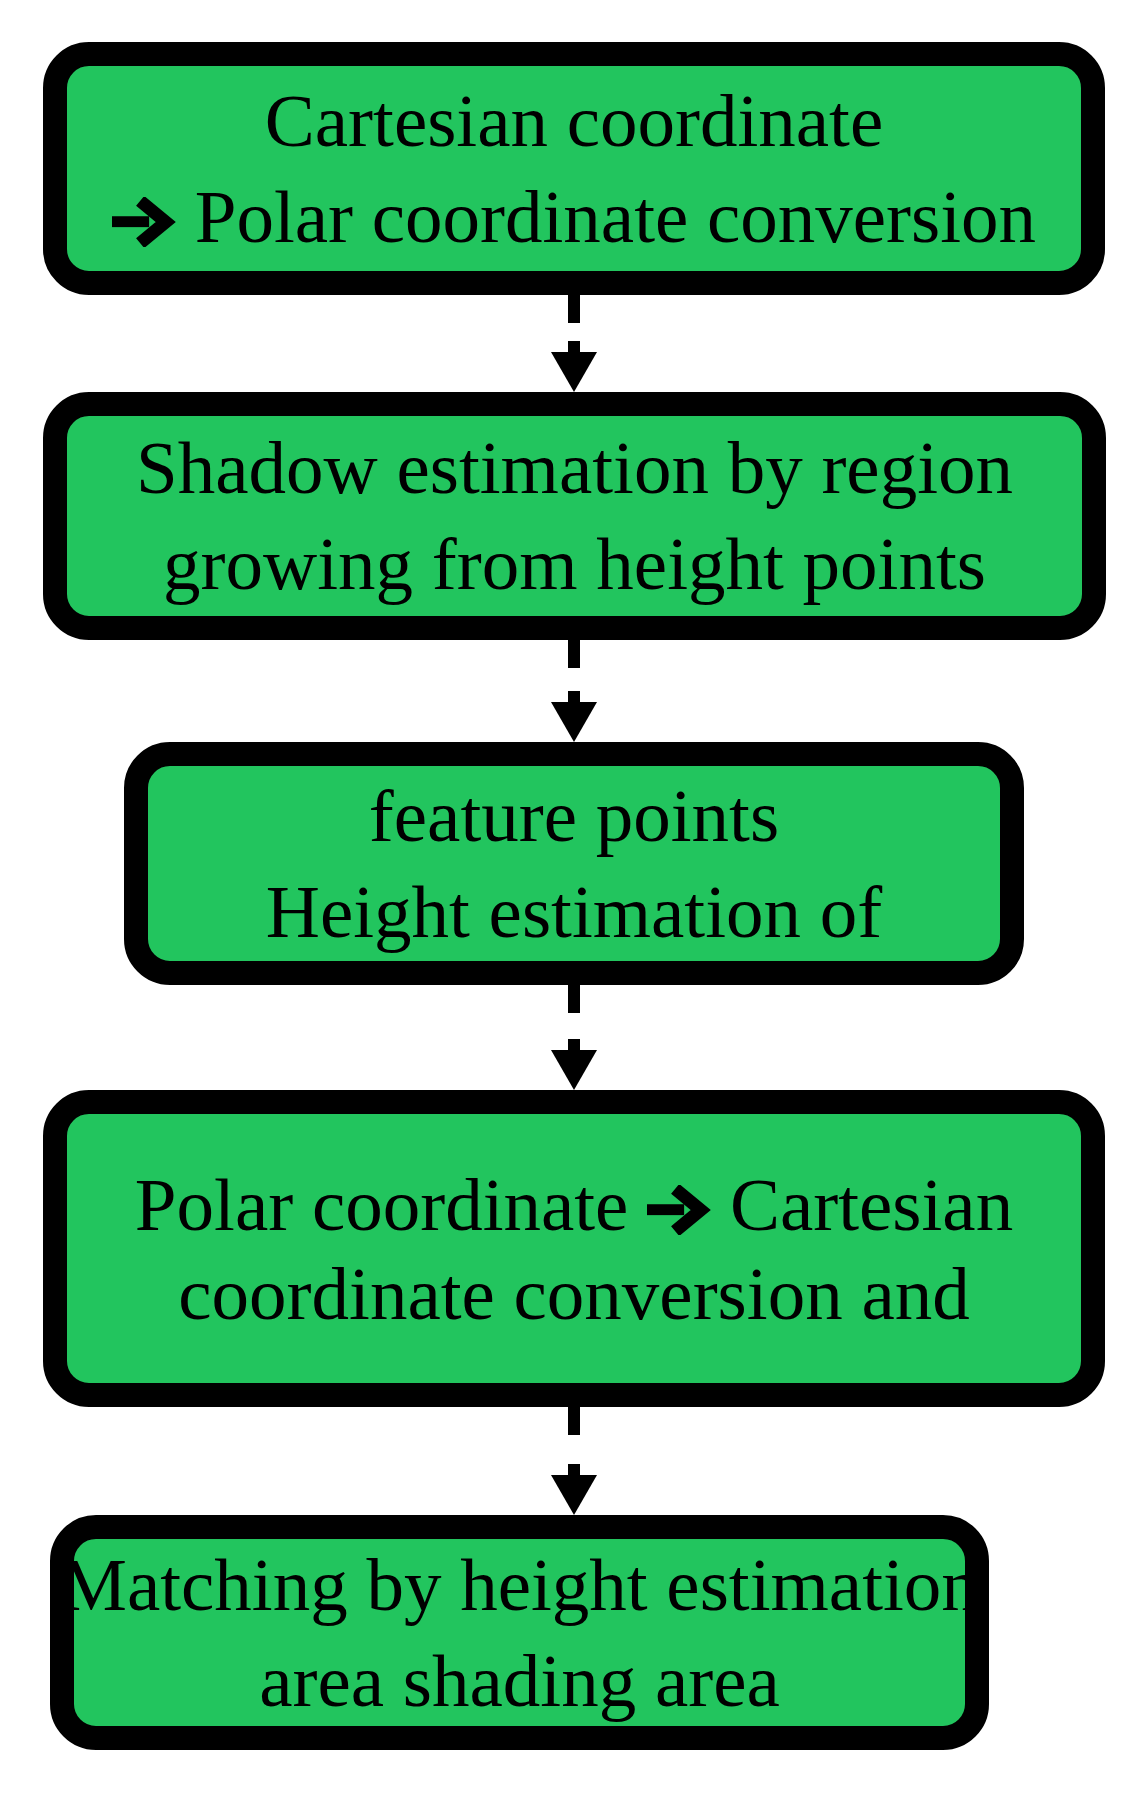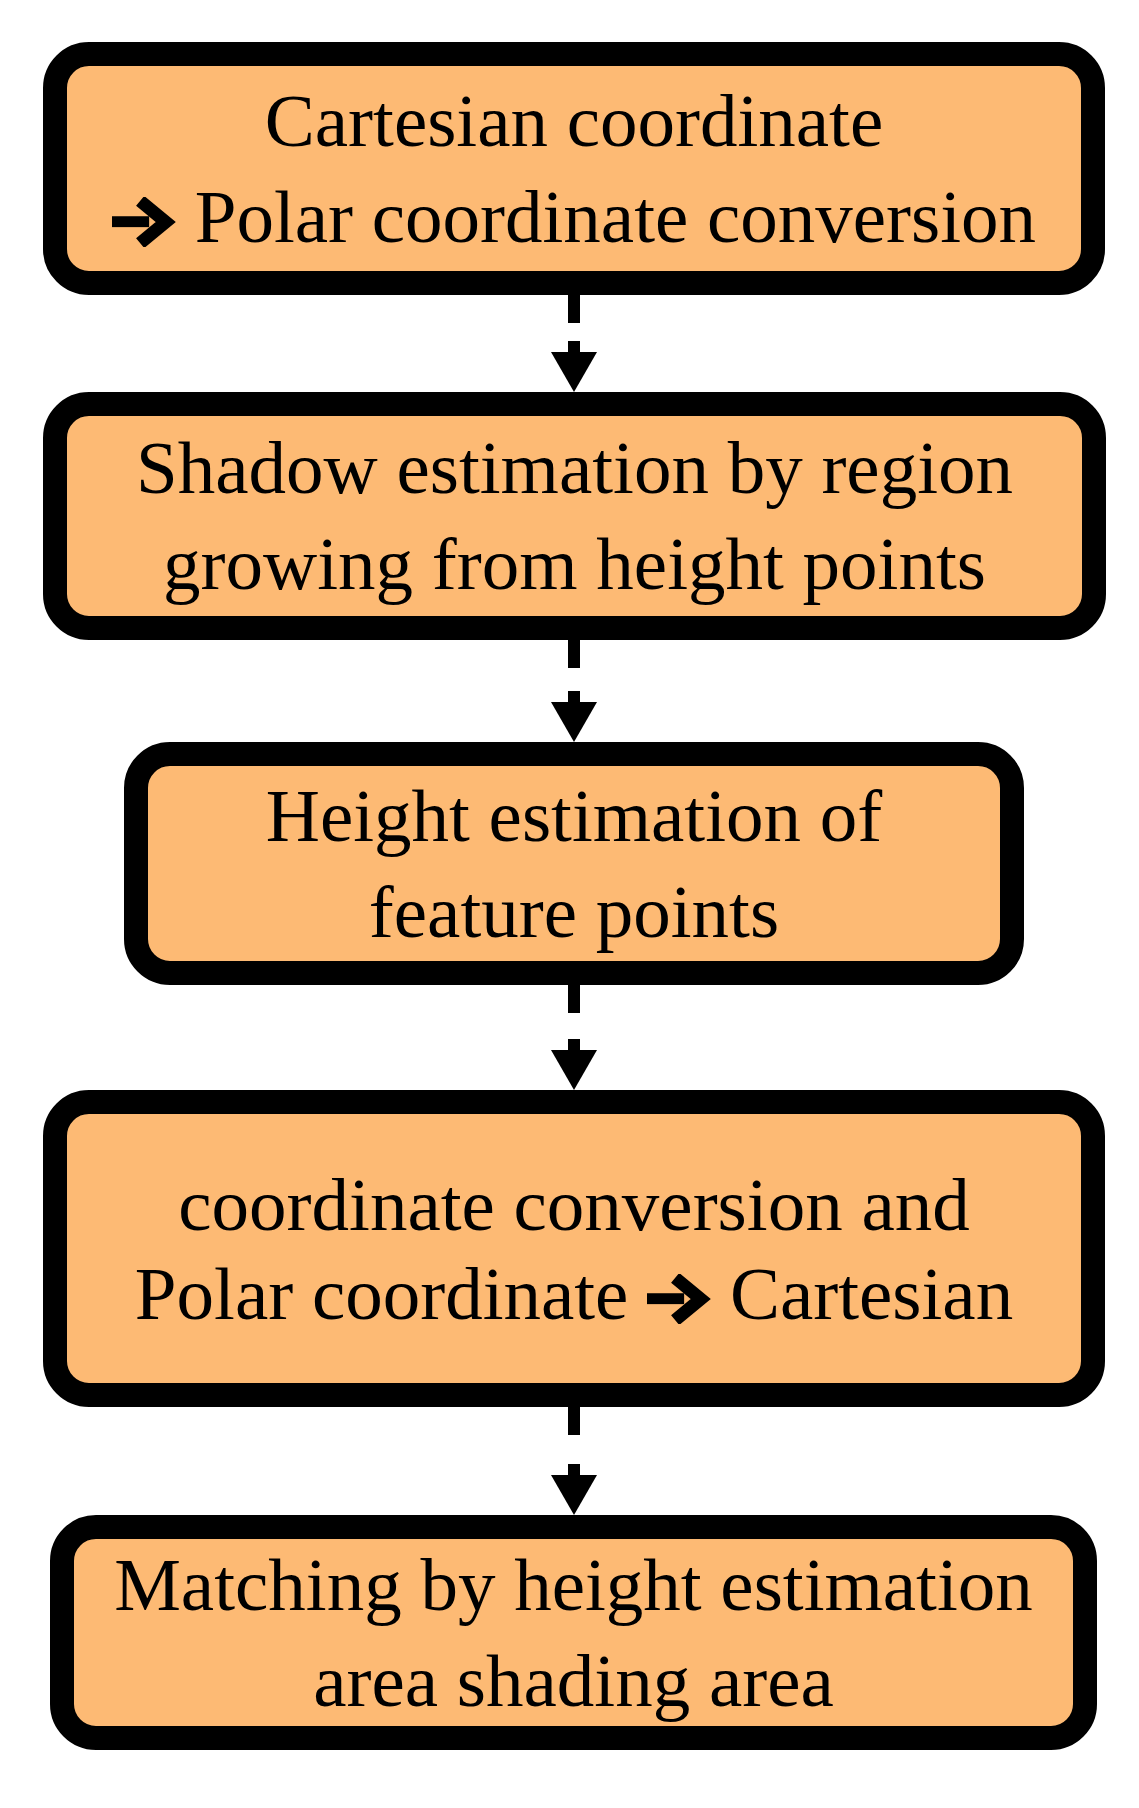--- a/index.html
+++ b/index.html
@@ -14,37 +14,37 @@
     background: #ffffff;
     color: #000000;
     font-family: "Liberation Serif", "DejaVu Serif", serif;
     overflow: hidden;
   }
   .node {
     position: absolute;
     box-sizing: border-box;
     border: 24px solid #000000;
     border-radius: 46px;
-    background: #fdba74;
+    background: #22c55e;
     display: flex;
     flex-direction: column;
     align-items: center;
     justify-content: center;
     text-align: center;
     font-size: 75px;
     line-height: 96px;
     white-space: nowrap;
   }
   .node .line { display: block; }
 
   #node1 { left: 43px;  top: 42px;   width: 1062px; height: 253px; }
   #node2 { left: 43px;  top: 392px;  width: 1063px; height: 248px; justify-content: center; }
   #node3 { left: 124px; top: 742px;  width: 900px;  height: 243px; }
   #node4 { left: 43px;  top: 1090px; width: 1062px; height: 317px; line-height: 89px; }
-  #node5 { left: 50px;  top: 1515px; width: 1047px; height: 235px; text-align: center; }
+  #node5 { left: 50px;  top: 1515px; width: 939px; height: 235px; text-align: center; }
 
   .connector {
     position: absolute;
     width: 46px;
     display: flex;
     flex-direction: column;
     align-items: center;
   }
   #conn1 { left: 551px; top: 295px; height: 97px;  }
   #conn2 { left: 551px; top: 640px; height: 102px; }
@@ -93,37 +93,37 @@
   </div>
 
   <div class="connector" id="conn2">
     <div class="dash"></div>
     <div class="spacer"></div>
     <div class="stem"></div>
     <div class="head"></div>
   </div>
 
   <div class="node" id="node3">
+    <span class="line">feature points</span>
     <span class="line">Height estimation of</span>
-    <span class="line">feature points</span>
   </div>
 
   <div class="connector" id="conn3">
     <div class="dash"></div>
     <div class="spacer"></div>
     <div class="stem"></div>
     <div class="head"></div>
   </div>
 
   <div class="node" id="node4">
-    <span class="line">coordinate conversion and</span>
     <span class="line">Polar coordinate <svg class="ppt-arrow" viewBox="0 0 100 78" xmlns="http://www.w3.org/2000/svg">
           <rect x="0" y="30" width="58" height="17" fill="#000000"></rect>
           <path d="M44 6 L84 39 L44 72" fill="none" stroke="#000000" stroke-width="20" stroke-linejoin="miter" stroke-linecap="butt"></path>
         </svg> Cartesian</span>
+    <span class="line">coordinate conversion and</span>
   </div>
 
   <div class="connector" id="conn4">
     <div class="dash"></div>
     <div class="spacer"></div>
     <div class="stem"></div>
     <div class="head"></div>
   </div>
 
   <div class="node" id="node5">

